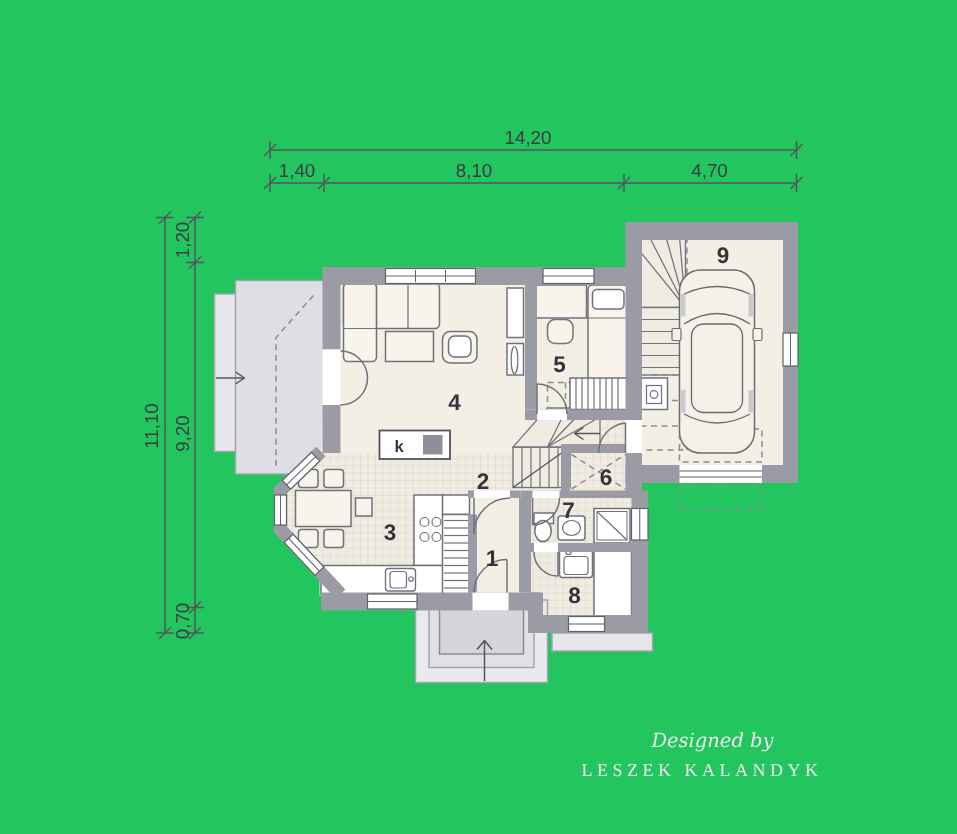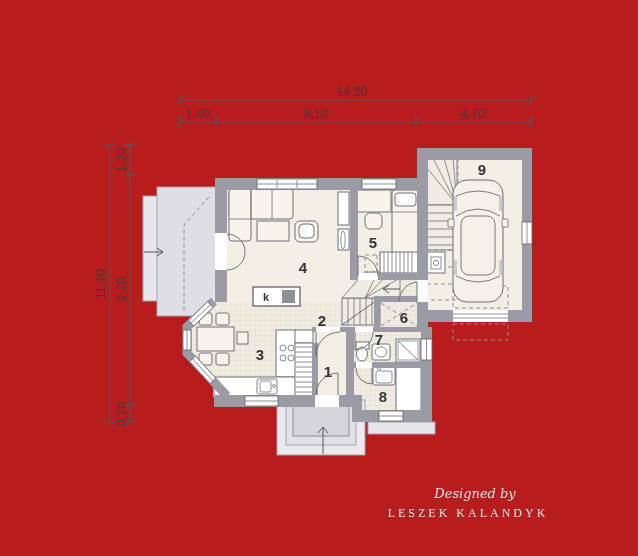--- a/index.html
+++ b/index.html
@@ -1,16 +1,16 @@
 <!DOCTYPE html>
 <html><head>
 <meta charset="utf-8">
 <style>
   html,body{margin:0;padding:0;background:#ffffff;}
-  .stage{width:638px;height:556px;position:relative;background:#b91c1c;overflow:hidden;
+  .stage{width:638px;height:556px;position:relative;background:#22c55e;overflow:hidden;
          font-family:"Liberation Sans", sans-serif;}
   svg text{font-family:"Liberation Sans", sans-serif;}
   .dim-text{font-size:12.5px;fill:#3c3d44;}
   .room-num{font-size:15px;font-weight:600;fill:#33343a;}
   .k-label{font-size:11px;font-weight:700;fill:#33343a;}
   .wm1{font-size:13px;font-style:italic;fill:#e9e8e9;font-family:"DejaVu Serif", serif;}
   .wm2{font-size:12px;letter-spacing:3px;fill:#eeedee;font-family:"Liberation Serif", serif;}
   .wall{fill:#9a9ba4;stroke:none;}
   .thinline{stroke:#54555c;stroke-width:1;fill:none;}
   .furn{stroke:#6f717b;stroke-width:1;fill:#f8f4ec;}

